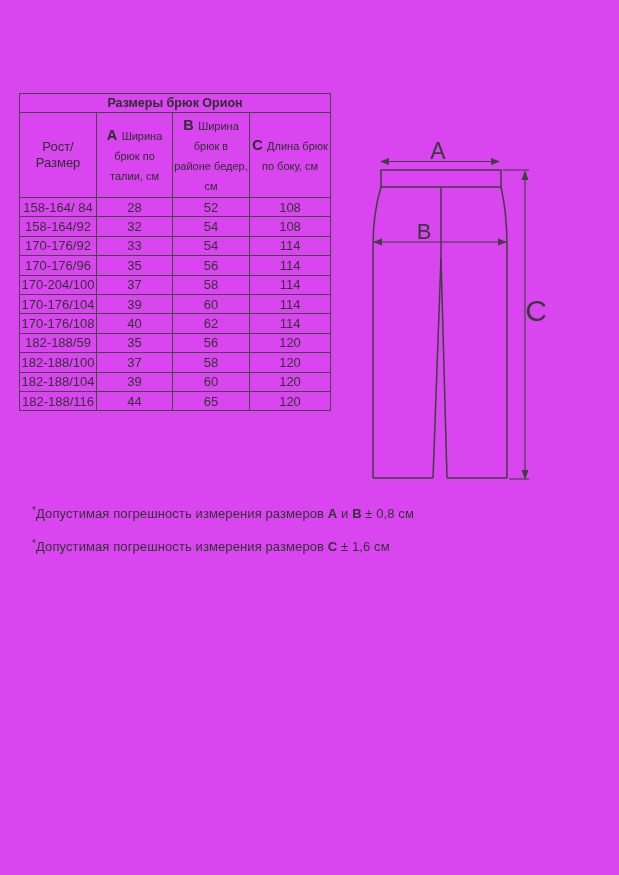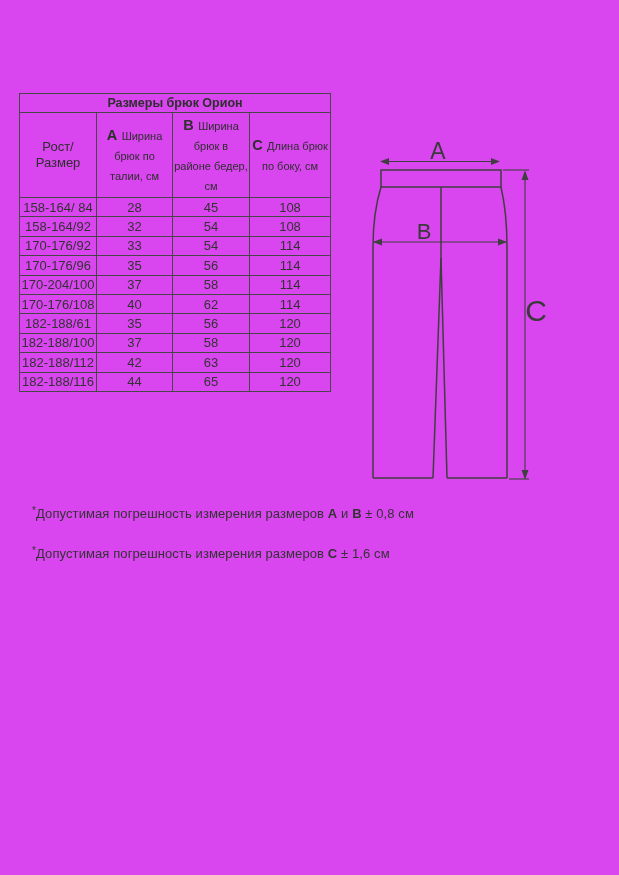--- a/index.html
+++ b/index.html
@@ -36,21 +36,21 @@
   svg.diagram { position:absolute; left:358px; top:133px; width:204px; height:362px; }
 
   
   .footnote {
     position:absolute; left:32px; font-size:13px; color:#333333;
     letter-spacing:0.1px; white-space:nowrap;
   }
   .footnote .star { font-size:10px; vertical-align:4px; }
   .footnote b { font-weight:bold; }
   .footnote-1 { top:505px; }
-  .footnote-2 { top:538px;margin-top:7px; }
+  .footnote-2 { top:538px; }
 </style>
 </head>
 <body>
 
 <div class="page">
 
   <table class="size-table">
     <colgroup>
       <col style="width:77px">
         <col style="width:76px">
@@ -65,21 +65,21 @@
         <th class="col-size-header">Рост/Размер</th>
         <th><span class="dim-letter">А</span> <span class="dim-desc">Ширина брюк по талии, см</span></th>
         <th><span class="dim-letter">В</span> <span class="dim-desc">Ширина брюк в районе бедер, см</span></th>
         <th><span class="dim-letter">С</span> <span class="dim-desc">Длина брюк по боку, см</span></th>
       </tr>
     </thead>
     <tbody>
         <tr>
           <td>158-164/ 84</td>
           <td>28</td>
-          <td>45</td>
+          <td>52</td>
           <td>108</td>
         </tr>
         <tr>
           <td>158-164/92</td>
           <td>32</td>
           <td>54</td>
           <td>108</td>
         </tr>
         <tr>
           <td>170-176/92</td>
@@ -93,41 +93,47 @@
           <td>56</td>
           <td>114</td>
         </tr>
         <tr>
           <td>170-204/100</td>
           <td>37</td>
           <td>58</td>
           <td>114</td>
         </tr>
         <tr>
+          <td>170-176/104</td>
+          <td>39</td>
+          <td>60</td>
+          <td>114</td>
+        </tr>
+        <tr>
           <td>170-176/108</td>
           <td>40</td>
           <td>62</td>
           <td>114</td>
         </tr>
         <tr>
-          <td>182-188/61</td>
+          <td>182-188/59</td>
           <td>35</td>
           <td>56</td>
           <td>120</td>
         </tr>
         <tr>
           <td>182-188/100</td>
           <td>37</td>
           <td>58</td>
           <td>120</td>
         </tr>
         <tr>
-          <td>182-188/112</td>
-          <td>42</td>
-          <td>63</td>
+          <td>182-188/104</td>
+          <td>39</td>
+          <td>60</td>
           <td>120</td>
         </tr>
         <tr>
           <td>182-188/116</td>
           <td>44</td>
           <td>65</td>
           <td>120</td>
         </tr>
       </tbody>
   </table>

